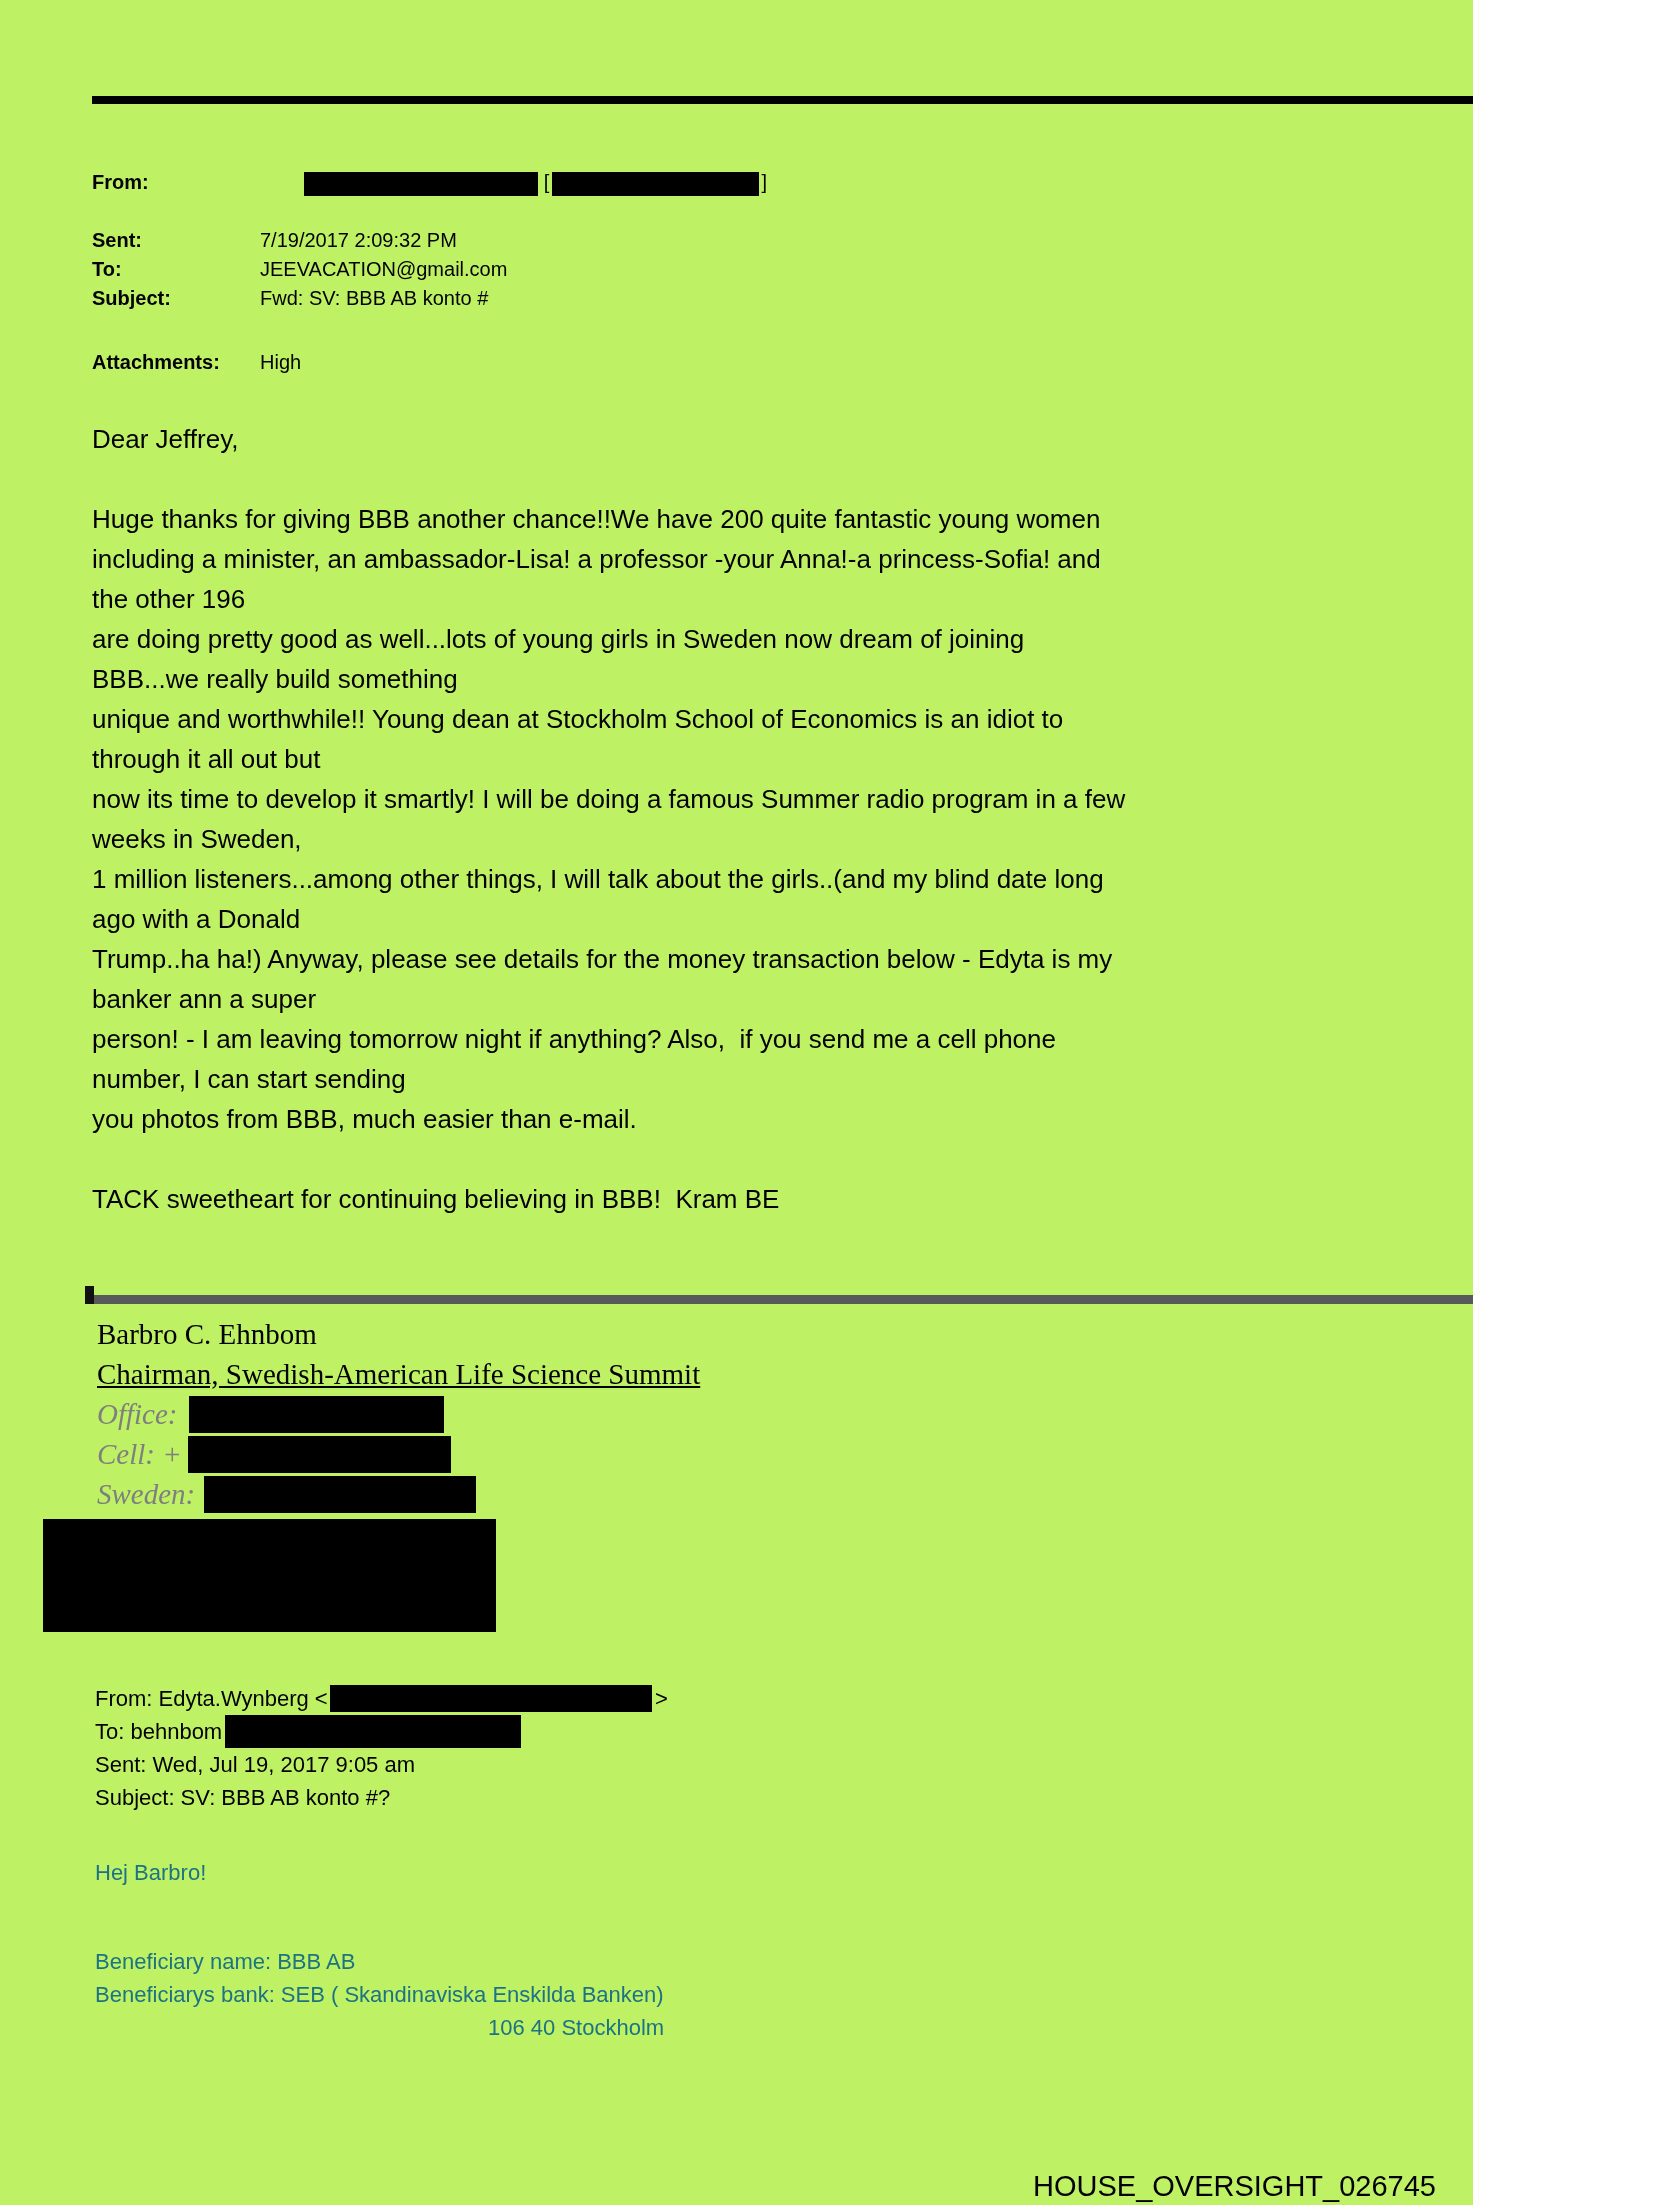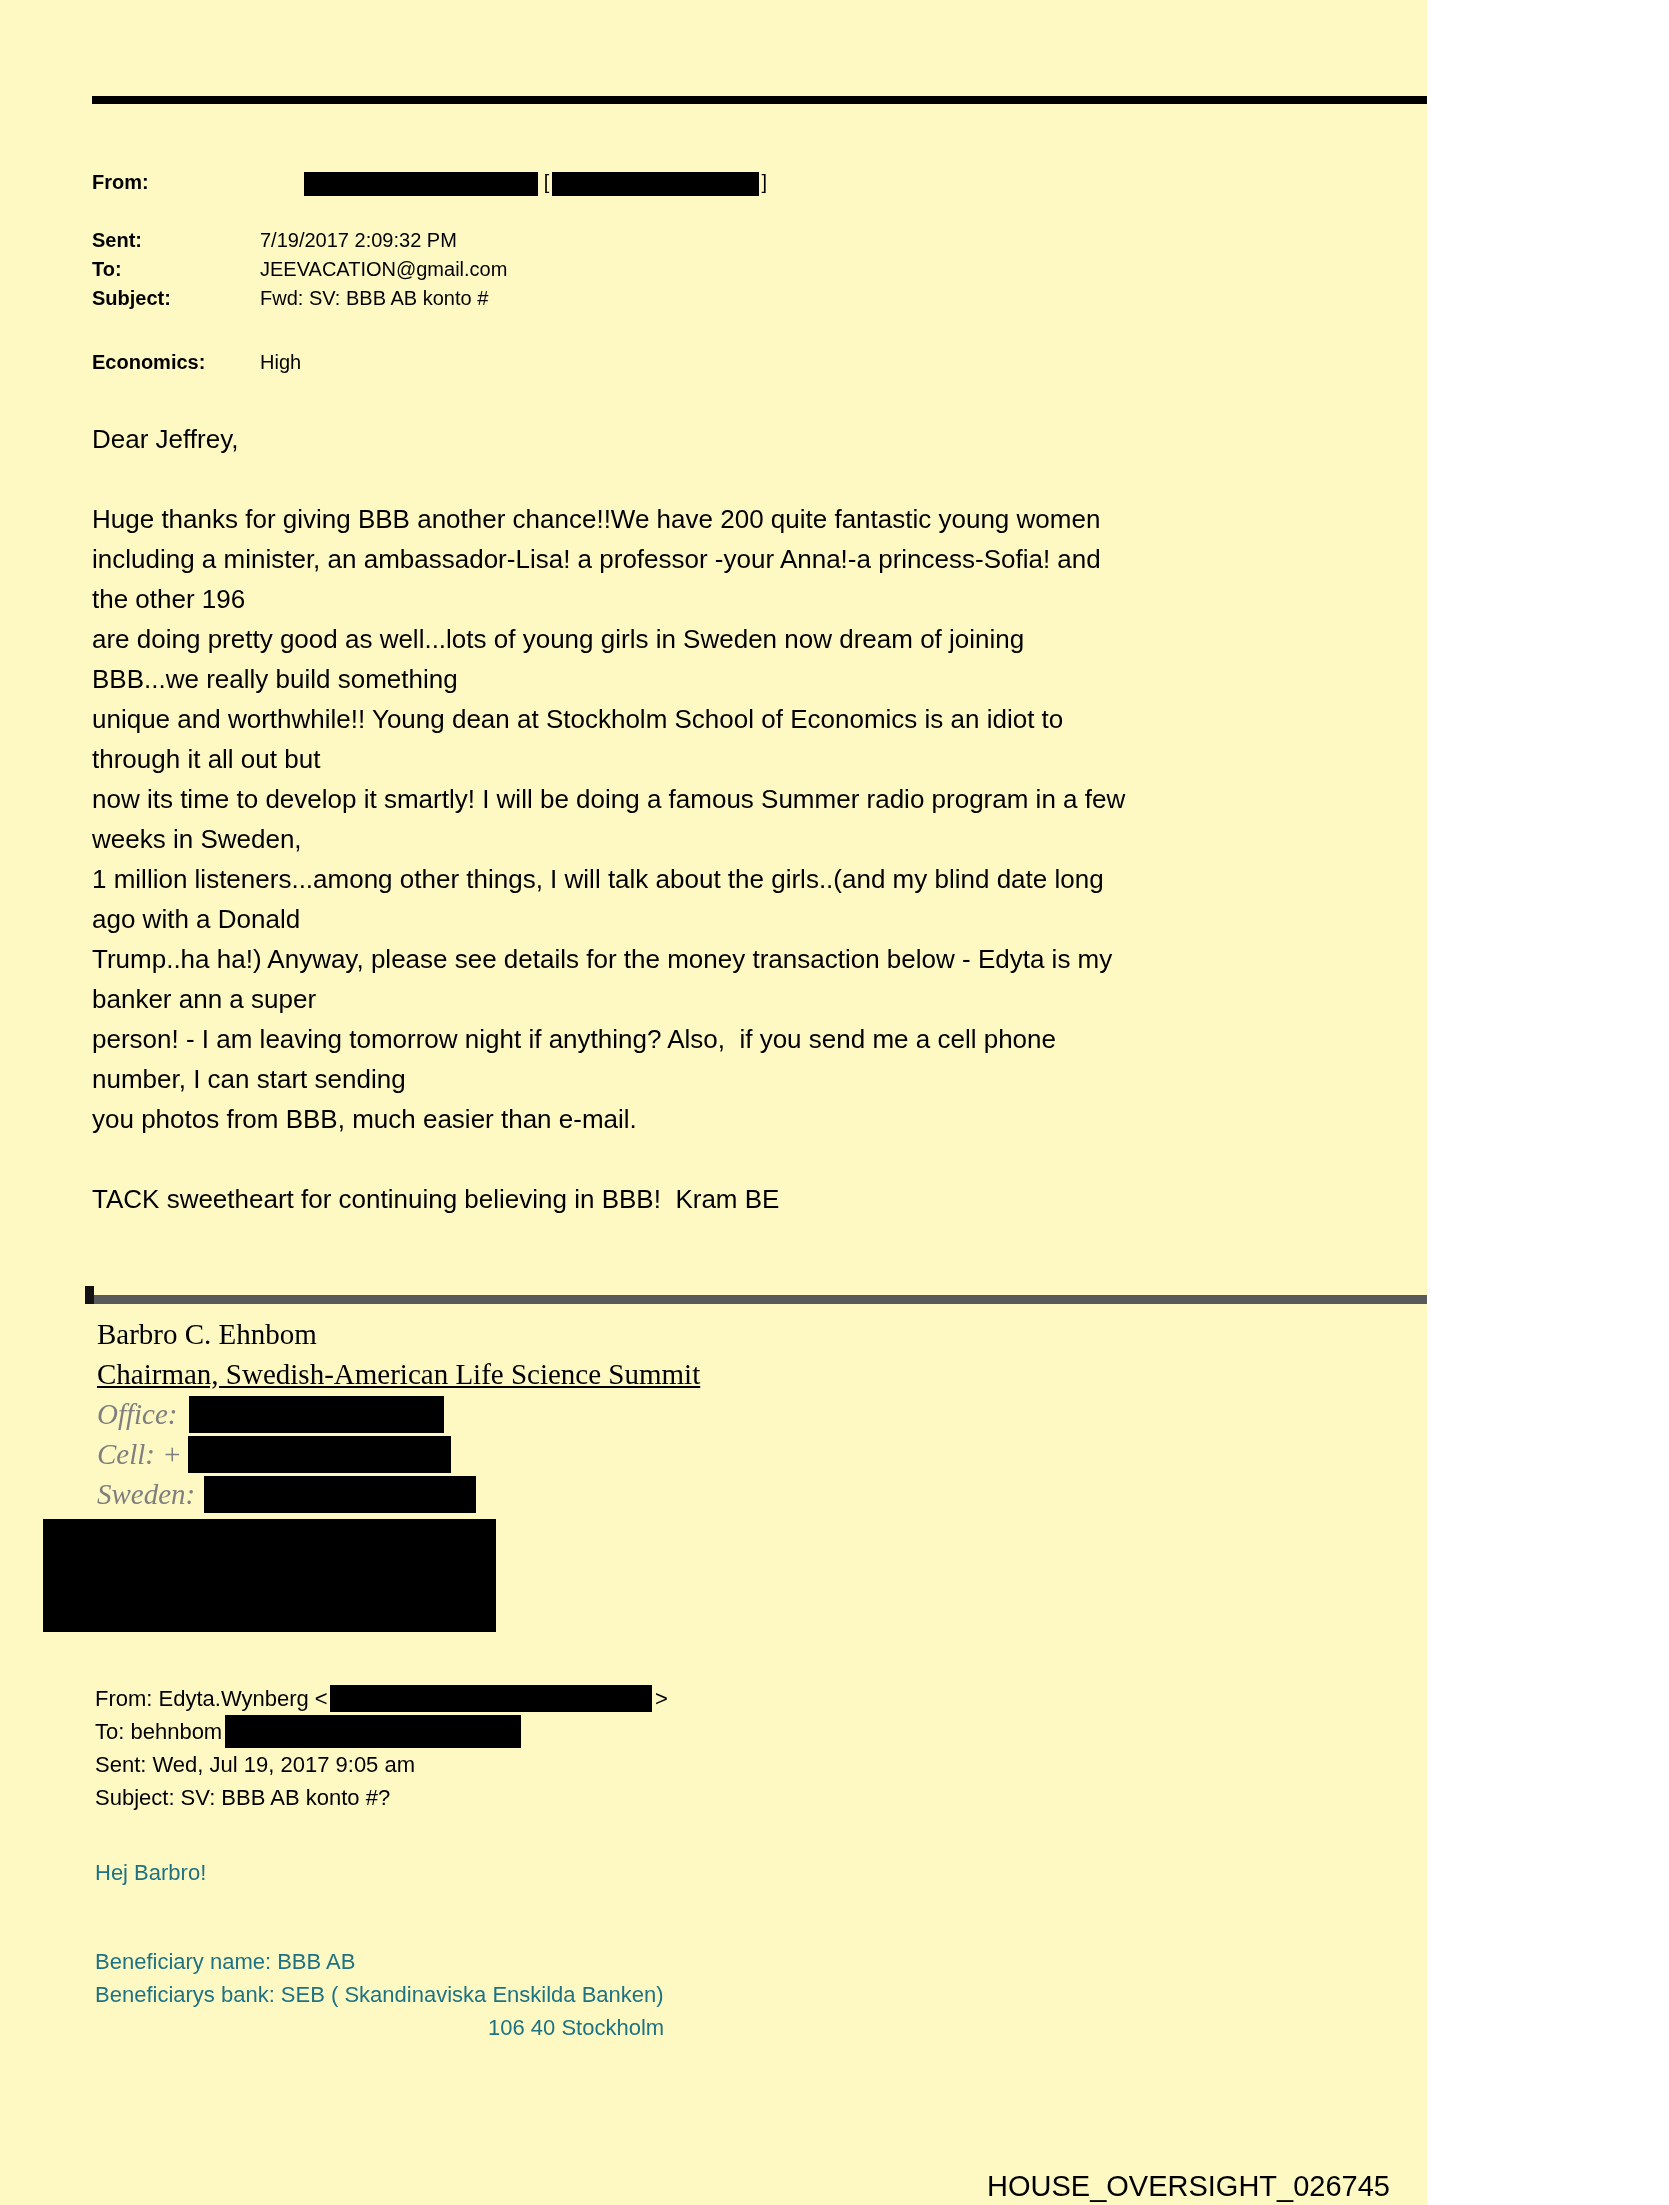--- a/index.html
+++ b/index.html
@@ -1,17 +1,17 @@
 <!DOCTYPE html>
 <html style="font-size:10.5px"><head>
 <meta charset="utf-8">
 <style>
   html,body{margin:0;padding:0;background:#ffffff;}
-  .page{position:relative;width:1427px;height:2205px;background:#fef9c3;
-        font-family:"Liberation Sans",sans-serif;color:#000;overflow:hidden;}
+  .page{position:relative;width:1427px;height:2205px;background:#bef264;
+        font-family:"Liberation Sans",sans-serif;color:#000;overflow:hidden;padding-left:46px;}
 
   .topbar{position:absolute;left:92px;top:96px;width:1481px;height:7.9px;background:#000;}
 
   .hdr{position:absolute;left:92px;top:139px;font-size:20px;line-height:29px;}
   .hdr-row{display:flex;align-items:center;}
   .hdr-label{width:168px;font-weight:bold;flex:0 0 auto;}
   .hdr-value{white-space:pre-wrap;}
   .redact{display:inline-block;background:#000;vertical-align:middle;}
   .r-from1{width:234px;height:23.6px;margin-right:5.2px;}
   .r-from2{width:207px;height:23.6px;margin:0 2.6px;}
@@ -67,21 +67,21 @@
     </div>
     <div class="hdr-row">
       <div class="hdr-label">To:</div>
       <div class="hdr-value">JEEVACATION@gmail.com</div>
     </div>
     <div class="hdr-row">
       <div class="hdr-label">Subject:</div>
       <div class="hdr-value">Fwd: SV: BBB AB konto #</div>
     </div>
     <div class="hdr-row importance">
-      <div class="hdr-label">Economics:</div>
+      <div class="hdr-label">Attachments:</div>
       <div class="hdr-value">High</div>
     </div>
   </div>
 
   <div class="body">
     <div class="bline">Dear Jeffrey,</div>
     <div class="blank"></div>
     <div>
         <div class="bline">Huge thanks for giving BBB another chance!!We have 200 quite fantastic young women</div>
         <div class="bline">including a minister, an ambassador-Lisa! a professor -your Anna!-a princess-Sofia! and</div>

